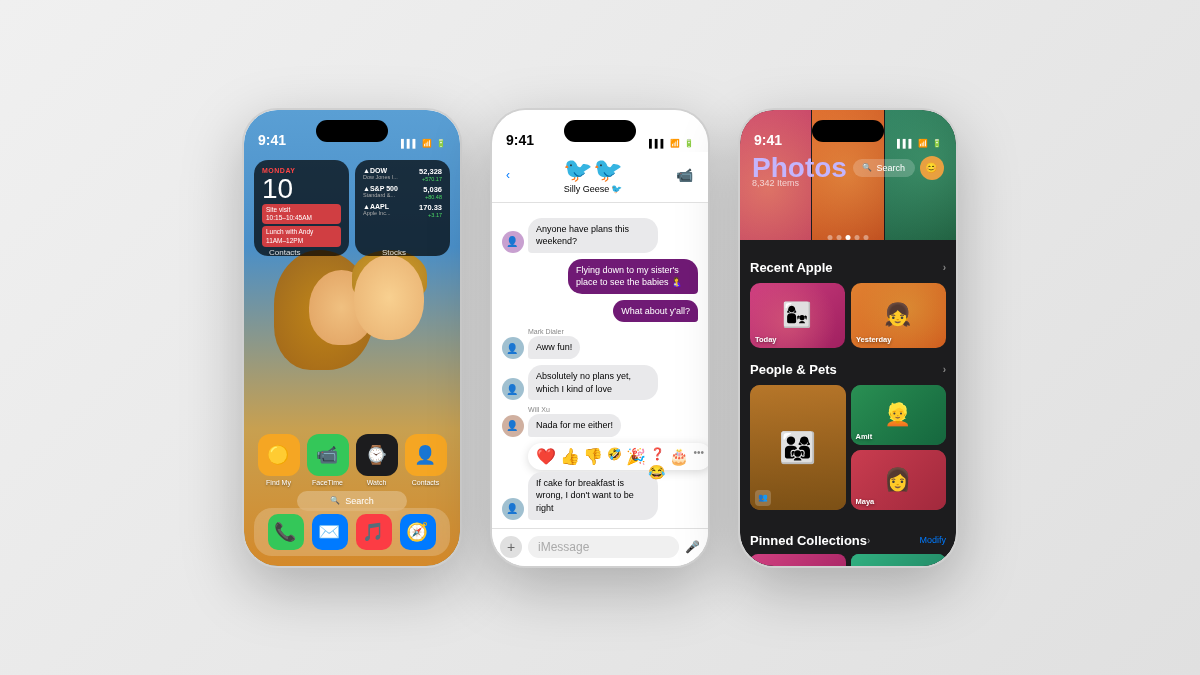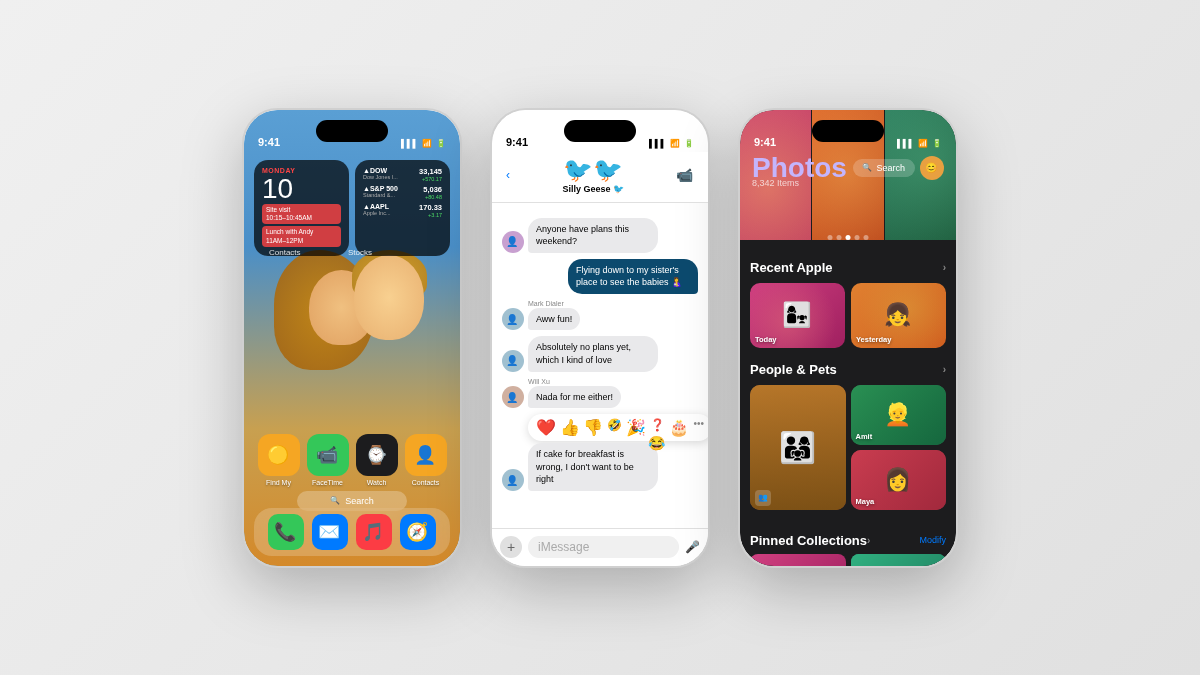--- a/index.html
+++ b/index.html
@@ -63,21 +63,21 @@
       left: 0;
       right: 0;
       height: 42px;
       display: flex;
       align-items: flex-end;
       justify-content: space-between;
       padding: 0 14px 4px;
       z-index: 9;
     }
     .status-time {
-      font-size: 11px;
+      font-size: 14px;
       font-weight: 600;
     }
     .status-icons {
       display: flex;
       gap: 4px;
       align-items: center;
       font-size: 8px;
     }
 
     
@@ -309,21 +309,21 @@
     .msg-center {
       display: flex;
       flex-direction: column;
       align-items: center;
     }
     .msg-group-icon {
       font-size: 24px;
     }
     .msg-group-name {
       font-size: 9px;
-      font-weight: 700;
+      font-weight: 400;
       color: #000;
     }
     .msg-video-btn {
       color: #007aff;
       font-size: 14px;
     }
 
     .messages-scroll {
       position: absolute;
       top: 100px;
@@ -361,21 +361,21 @@
       border-radius: 14px;
       font-size: 9px;
       line-height: 1.4;
     }
     .msg-bubble.incoming-bubble {
       background: #e9e9eb;
       color: #000;
       border-bottom-left-radius: 4px;
     }
     .msg-bubble.outgoing-bubble {
-      background: #0c4a6e;
+      background: #701a75;
       color: white;
       border-bottom-right-radius: 4px;
     }
     .msg-sender-name {
       font-size: 7px;
       color: #888;
       margin-left: 26px;
       margin-bottom: 1px;
     }
 
@@ -653,21 +653,21 @@
         </div>
 
         <div class="widget-stocks">
           <div class="stock-item">
             <div class="stock-row">
               <div>
                 <div class="stock-name">▲DOW</div>
                 <div class="stock-sub">Dow Jones I...</div>
               </div>
               <div>
-                <div class="stock-price">33,145</div>
+                <div class="stock-price">52,328</div>
                 <div class="stock-change">+570.17</div>
               </div>
             </div>
           </div>
           <div class="stock-item">
             <div class="stock-row">
               <div>
                 <div class="stock-name">▲S&amp;P 500</div>
                 <div class="stock-sub">Standard &amp;...</div>
               </div>
@@ -686,21 +686,21 @@
               <div>
                 <div class="stock-price">170.33</div>
                 <div class="stock-change">+3.17</div>
               </div>
             </div>
           </div>
         </div>
       </div>
 
       <div class="widget-label" style="top:138px; left:25px;">Contacts</div>
-      <div class="widget-label" style="top:138px; left:104px;">Stocks</div>
+      <div class="widget-label" style="top:138px; left:138px;">Stocks</div>
 
       <div class="app-icons-row">
         <div class="app-icon">
           <div class="app-icon-img" style="background:#f5a623;">
             <span>🟡</span>
           </div>
           <span class="app-icon-label">Find My</span>
         </div>
         <div class="app-icon">
           <div class="app-icon-img" style="background:#34c759;">
@@ -763,20 +763,23 @@
 
         <div class="msg-bubble-row incoming">
           <div class="msg-avatar" style="background:#c8a0d0;">👤</div>
           <div class="msg-bubble incoming-bubble">Anyone have plans this weekend?</div>
         </div>
 
         <div class="msg-bubble-row outgoing">
           <div class="msg-bubble outgoing-bubble">Flying down to my sister's place to see the babies 🤱</div>
         </div>
 
+        <div class="msg-bubble-row outgoing">
+          <div class="msg-bubble outgoing-bubble">What about y'all?</div>
+        </div>
 
         <div class="msg-sender-name">Mark Dialer</div>
 
         <div class="msg-bubble-row incoming">
           <div class="msg-avatar" style="background:#a0c0d0;">👤</div>
           <div class="msg-bubble incoming-bubble">Aww fun!</div>
         </div>
         <div class="msg-bubble-row incoming">
           <div class="msg-avatar" style="background:#a0c0d0;">👤</div>
           <div class="msg-bubble incoming-bubble">Absolutely no plans yet, which I kind of love</div>

